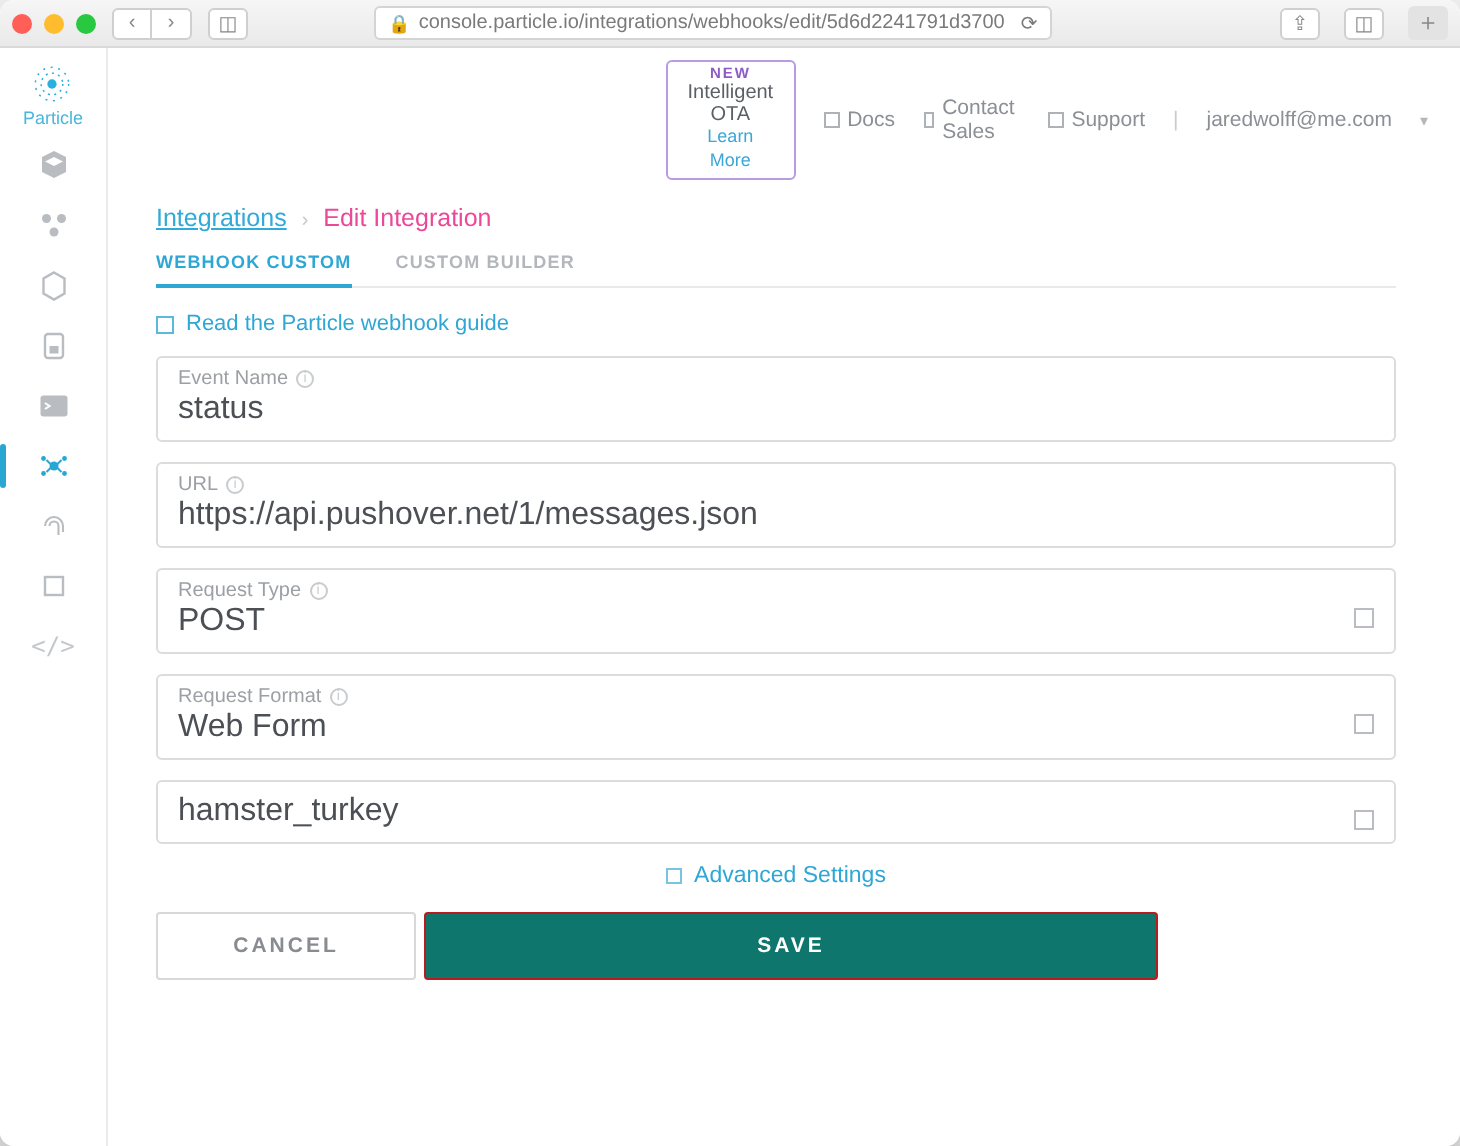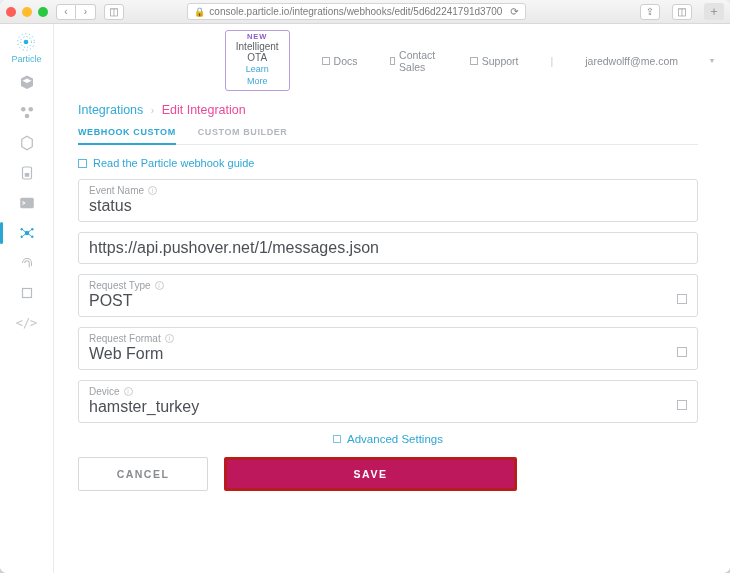--- a/index.html
+++ b/index.html
@@ -55,36 +55,36 @@
   .sb-item.active { color:#2aa6d3; }
   .sb-item.active::before {
     content:""; position:absolute; left:-12px; top:4px; bottom:4px; width:3px;
     background:#2aa6d3; border-radius:2px;
   }
   .sb-item svg { width:18px; height:18px; }
   .sb-item.code { font-family: monospace; font-size:12px; color:#c4c7cb; }
 
   .content { flex:1; overflow:auto; position:relative; }
   .topstrip {
-    display:flex; align-items:center; justify-content:flex-end; gap:32px;
+    display:flex; align-items:center; justify-content:flex-end; gap:14px;
     padding: 6px 16px 2px 16px; font-size:10.5px; color:#8b9096;
   }
   .promo {
     border:1px solid #b89cde; border-radius:3px; padding:2px 10px 3px; text-align:center;
     line-height:1.1; margin-right:auto; margin-left: 280px;
   }
   .promo .new { font-size:7.5px; letter-spacing:1px; font-weight:700; color:#8c5cc7;}
   .promo .t { font-size:10px; color:#5b5f66; display:block; }
   .promo .lm { font-size:9px; color:#3aa7d6; }
   .toplink { display:flex; align-items:center; gap:4px; }
   .toplink .box { width:8px; height:8px; border:1px solid #aeb2b7; display:inline-block; }
 
   .inner { padding: 6px 32px 20px 24px; }
   .crumbs { font-size:12.5px; margin: 4px 0 10px; }
-  .crumbs .l1 { color:#30aad8; }
+  .crumbs .l1 { color:#30aad8;text-decoration:underline; }
   .crumbs .sep { color:#c5c8cc; margin:0 4px; font-size:10px;}
   .crumbs .l2 { color:#ec4899; }
 
   .tabs { display:flex; gap:22px; border-bottom:1px solid #e8e9eb; font-size:9px;
     letter-spacing:.6px; color:#b3b7bc; font-weight:700; }
   .tab { padding-bottom:6px; cursor:pointer; }
   .tab.active { color:#2ea7d5; border-bottom:2px solid #2ea7d5; margin-bottom:-1px; }
 
   .guide { margin:12px 0 10px; font-size:11px; color:#2ea7d5; display:flex; gap:6px; align-items:center;}
   .guide .box { width:9px; height:9px; border:1px solid #59b9df; display:inline-block; }
@@ -101,27 +101,27 @@
     background:transparent; padding-top:1px;
   }
   .field.has-caret::after {
     content:""; position:absolute; right:10px; top:46%; width:8px; height:8px;
     border:1px solid #b9bcc0;
   }
 
   .adv { font-size:11.5px; color:#2ea7d5; margin:4px 0 12px; display:flex; align-items:center; gap:6px;justify-content:center;}
   .adv .chev { width:8px; height:8px; border:1px solid #7ac4e3; display:inline-block;}
 
-  .actions { display:flex; gap:16px; }
+  .actions { display:flex; gap:4px; }
   .btn {
     flex:0 0 auto; height:34px; display:flex; align-items:center; justify-content:center;
     font-size:10.5px; letter-spacing:1.5px; font-weight:700; border-radius:2px;
   }
   .btn-cancel { width:130px; background:#fff; border:1px solid #d6d8da; color:#888c91;}
-  .btn-save   { width:293px; background:#be185d; border:3px solid #b91c1c; color:#fff;}
+  .btn-save   { width:367px; background:#0f766e; border:1px solid #b91c1c; color:#fff;}
 </style>
 </head>
 <body>
 
 <div class="window">
 
   <div class="titlebar">
     <div class="tlights">
       <div class="tlight tl-red"></div>
       <div class="tlight tl-yel"></div>
@@ -254,44 +254,44 @@
 
         <div class="field">
           <div class="field-label">
             <span>Event Name</span>
               <span class="info">i</span>
           </div>
           <input class="field-value" value="status" style="">
         </div>
 
         <div class="field">
+          <div class="field-label">
+            <span>URL</span>
+              <span class="info">i</span>
+          </div>
           <input class="field-value" value="https://api.pushover.net/1/messages.json" style="">
         </div>
 
         <div class="field has-caret">
           <div class="field-label">
             <span>Request Type</span>
               <span class="info">i</span>
           </div>
           <div class="field-value">POST</div>
         </div>
 
         <div class="field has-caret">
           <div class="field-label">
             <span>Request Format</span>
               <span class="info">i</span>
           </div>
           <div class="field-value">Web Form</div>
         </div>
 
         <div class="field has-caret">
-          <div class="field-label">
-            <span>Device</span>
-              <span class="info">i</span>
-          </div>
           <div class="field-value">hamster_turkey</div>
         </div>
 
         <div class="adv">
           <span class="chev"></span>
           <span>Advanced Settings</span>
         </div>
 
         <div class="actions">
           <div class="btn btn-cancel">CANCEL</div>

